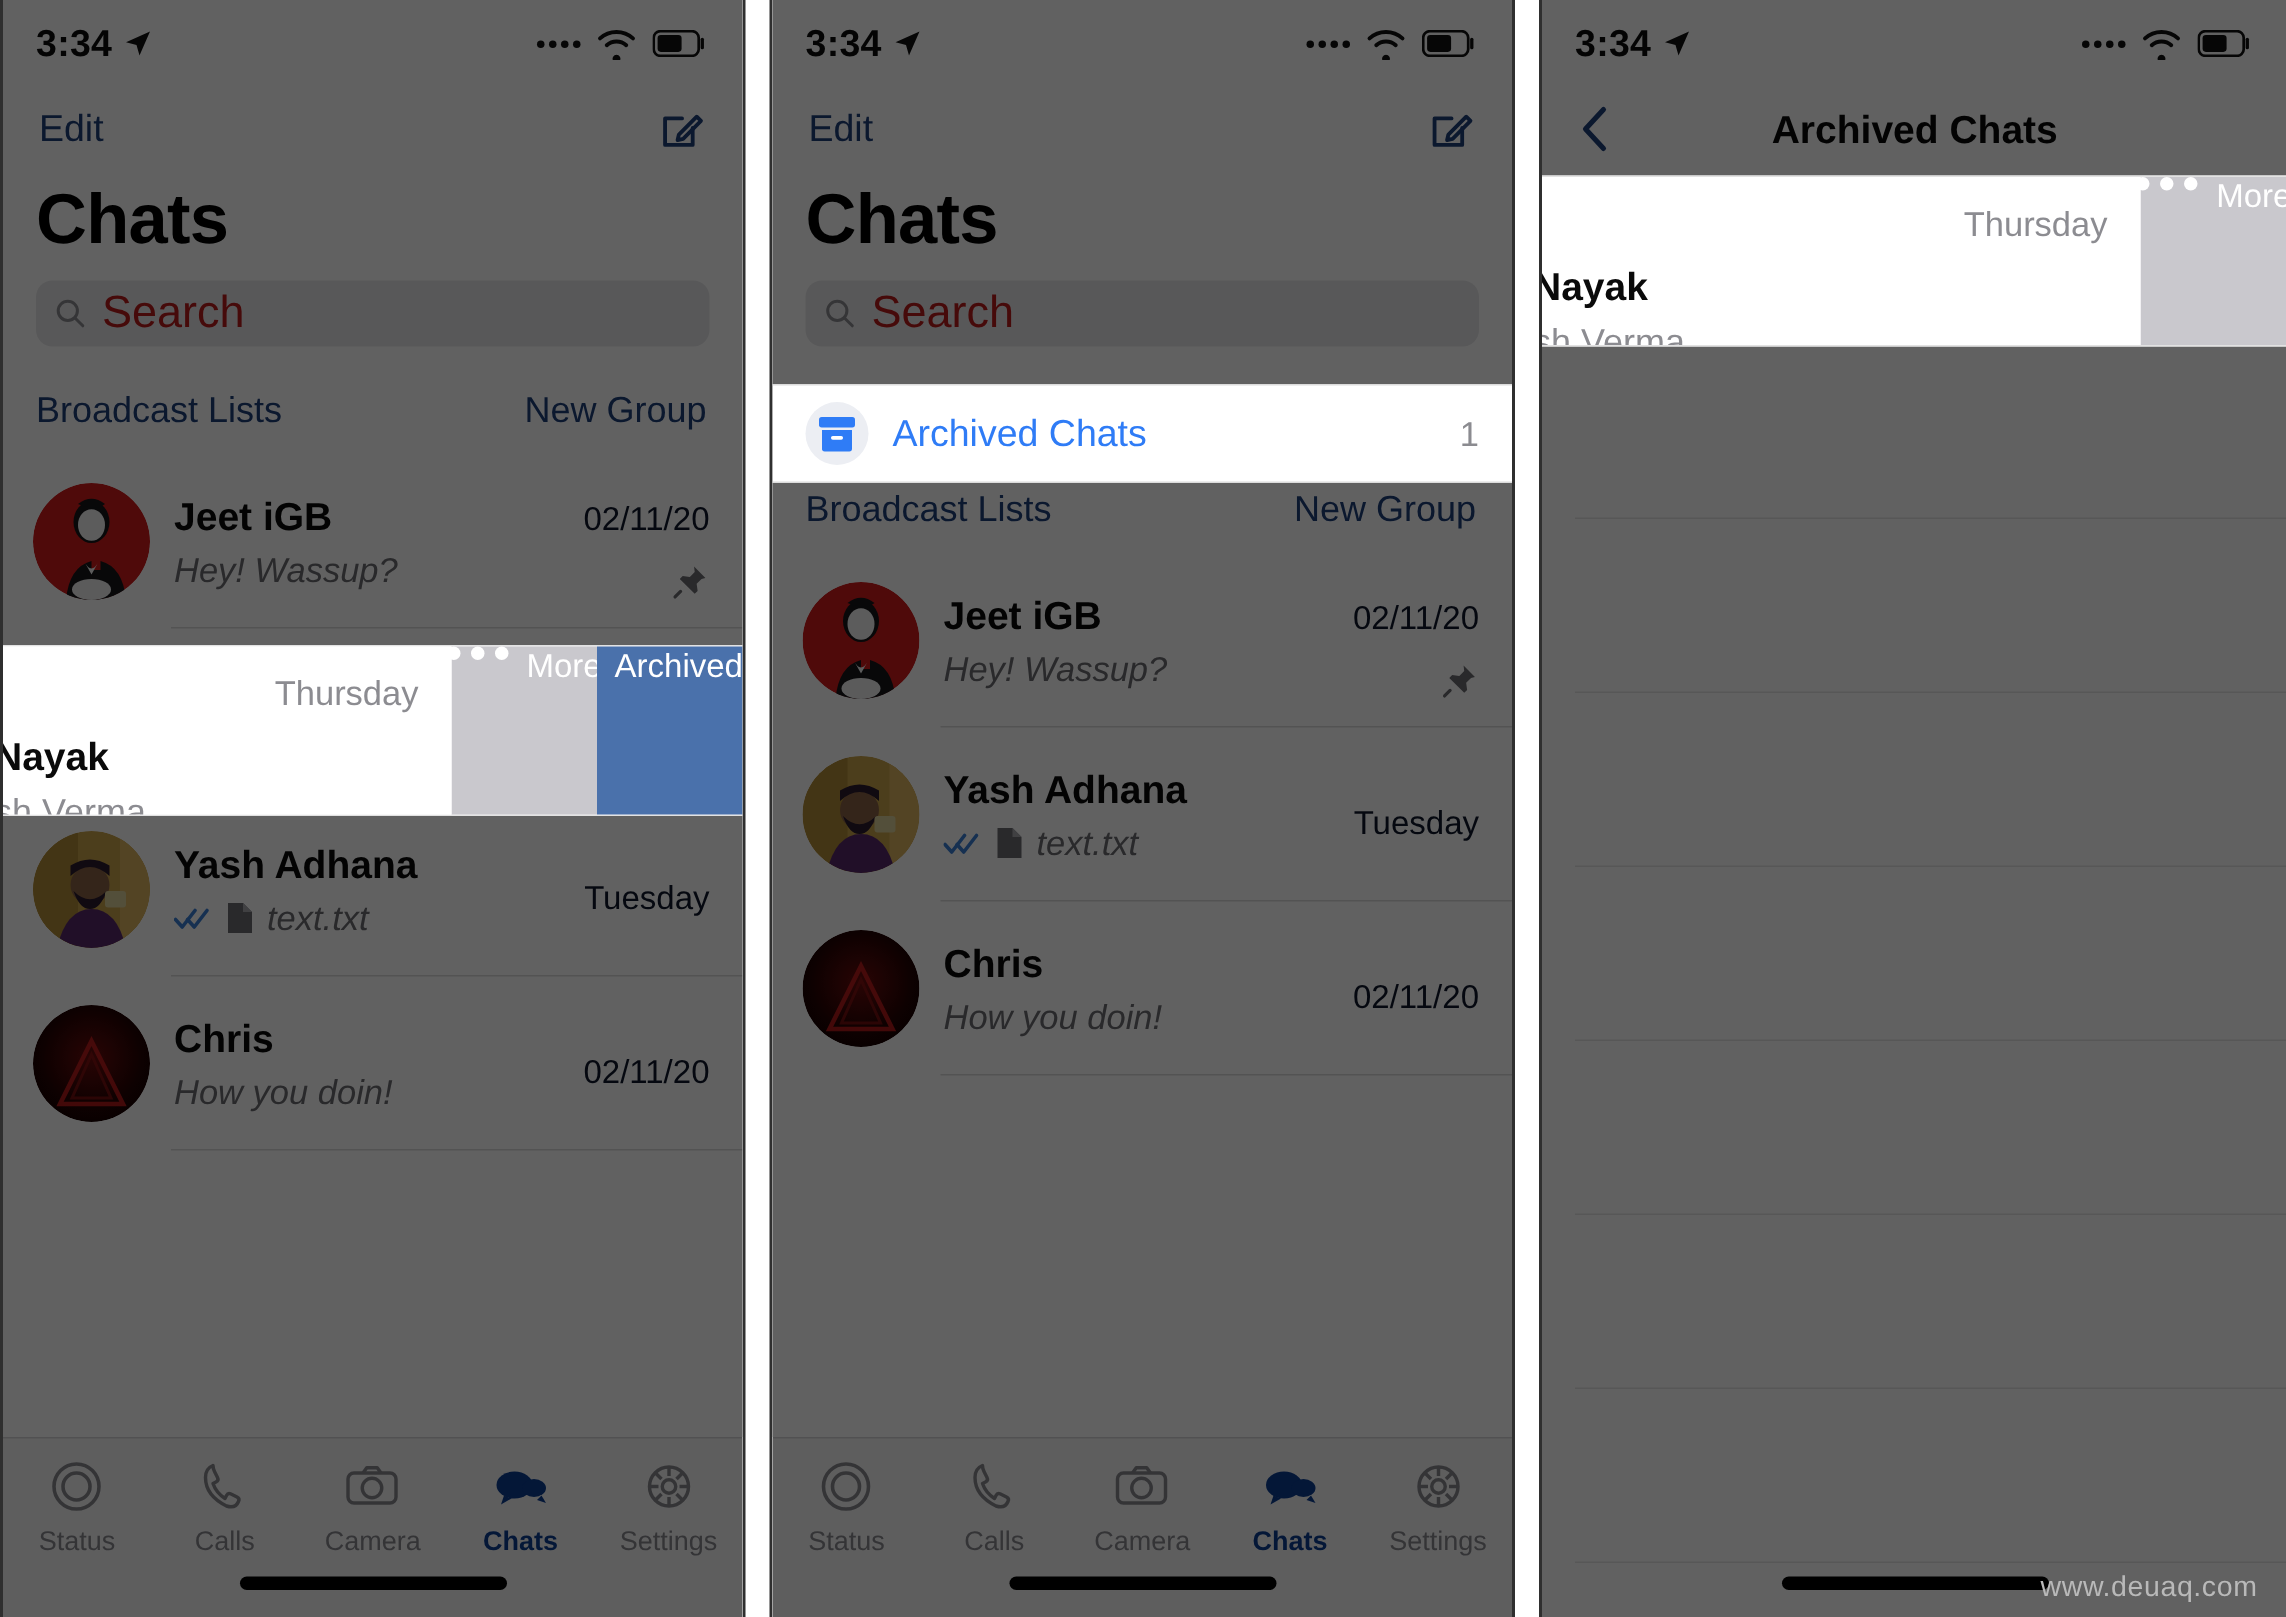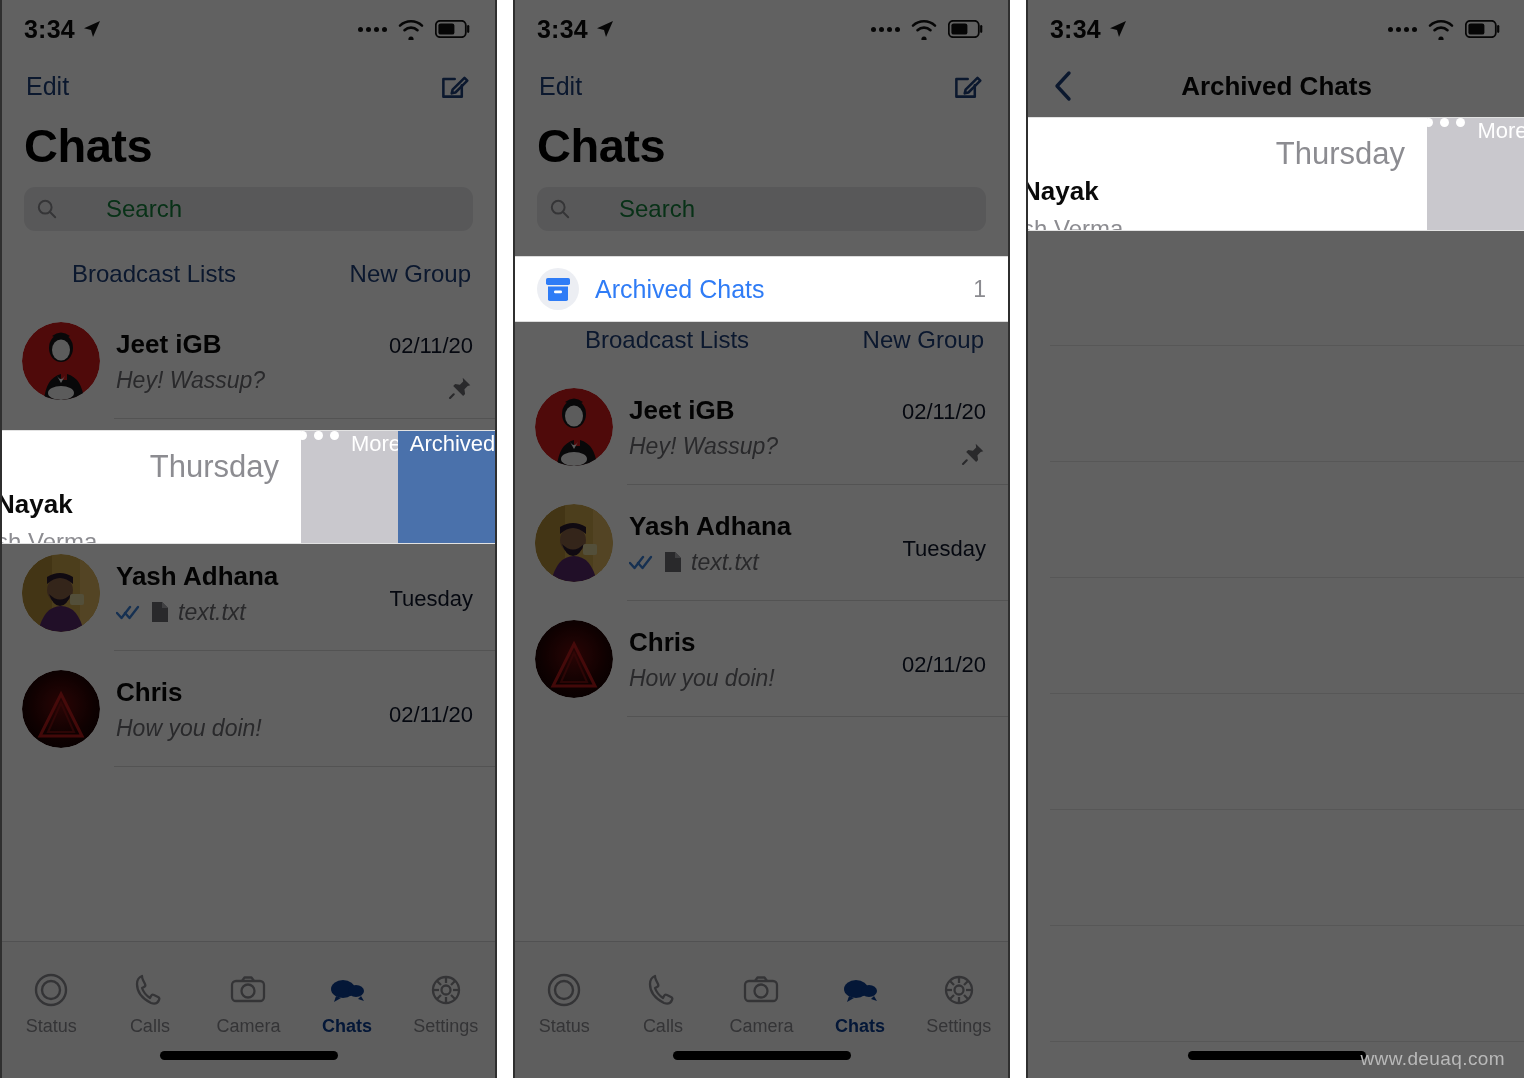--- a/index.html
+++ b/index.html
@@ -77,21 +77,21 @@
   }
 
   
   .searchwrap { padding: 4px 22px 14px 22px; }
   .searchbar {
     height: 44px; border-radius: 11px;
     background: #e8e8ea;
     display: flex; align-items: center; gap: 10px;
     padding: 0 12px;
   }
-  .search-ph { font-size: 24px; color: #15803d; margin-left: 38px; }
+  .search-ph { font-size: 30px; color: #b91c1c; }
 
   
   .archived-row {
     position: relative;
     height: 66px;
     background: #ffffff;
     display: flex; align-items: center;
     padding: 0 22px;
     gap: 16px;
     z-index: 60;
@@ -103,21 +103,21 @@
     background: #eceef3;
     display: flex; align-items: center; justify-content: center;
     flex: 0 0 auto;
   }
   .arch-label { font-size: 25px; color: #2f7cf6; flex: 1; }
   .arch-count { font-size: 23px; color: #8b8b90; }
 
   
   .bcrow {
     height: 58px; display: flex; align-items: center;
-    justify-content: space-between; padding: 0 24px 0 22px; margin-left: 48px;
+    justify-content: space-between; padding: 0 24px 0 22px;
   }
   .bcrow span { font-size: 24px; color: #1f3f7a; }
 
   
   .chatlist { position: relative; }
   .chatrow {
     position: relative;
     height: 116px;
     display: flex; align-items: center;
     padding: 0 22px 0 20px;
@@ -150,21 +150,21 @@
   }
   .swipe-content {
     flex: 1; background: #ffffff;
     display: flex; align-items: flex-start; justify-content: space-between;
     padding: 14px 16px 0 0;
     position: relative; overflow: hidden;
   }
   .swipe-names { padding-left: 0; margin-left: -6px; }
   .swipe-name { font-size: 26px; font-weight: 700; color: #0a0a0a; margin-bottom: 8px; white-space: nowrap; margin-top: 44px; }
   .swipe-sub  { font-size: 24px; color: #8c8c91; white-space: nowrap; }
-  .swipe-day  { font-size: 31px; color: #8c8c91; padding-top: 4px; padding-right: 6px;}
+  .swipe-day  { font-size: 23px; color: #8c8c91; padding-top: 4px; padding-right: 6px;}
   .swipe-btn {
     width: 97px; flex: 0 0 auto;
     display: flex; flex-direction: row;
     align-items: flex-start; justify-content: center;
     gap: 12px;
   }
   .swipe-btn.more { background: #c9c8cd; }
   .swipe-btn.archive { background: #4a71ab; }
   .swipe-btn .lbl { font-size: 22px; color: #ffffff; }
   .swipe-btn.p3more { width: 98px; }
@@ -185,25 +185,25 @@
   .empty-rows { position: relative; }
   .empty-row { height: 116px; position: relative; }
   .empty-row:after {
     content:""; position:absolute; left: 22px; right:0; bottom:0;
     height:1px; background: rgba(0,0,0,0.10);
   }
 
   
   .tabbar {
     position: absolute; left: 0; right: 0; bottom: 0;
-    height: 137px;
+    height: 120px;
     background: #f7f7f8;
     border-top: 1px solid #d6d6d8;
     display: flex; align-items: flex-start;
-    padding-top: 28px;
+    padding-top: 12px;
   }
   .tab { flex: 1; display: flex; flex-direction: column; align-items: center; gap: 6px; }
   .tab .tlabel { font-size: 18px; color: #8a8a8f; }
   .tab.active .tlabel { color: #0b3d91; font-weight: 700; }
   .homebar {
     position: absolute; bottom: 18px; left: 50%;
     transform: translateX(-50%);
     width: 178px; height: 9px; border-radius: 5px; background: #000;
     z-index: 70;
   }

